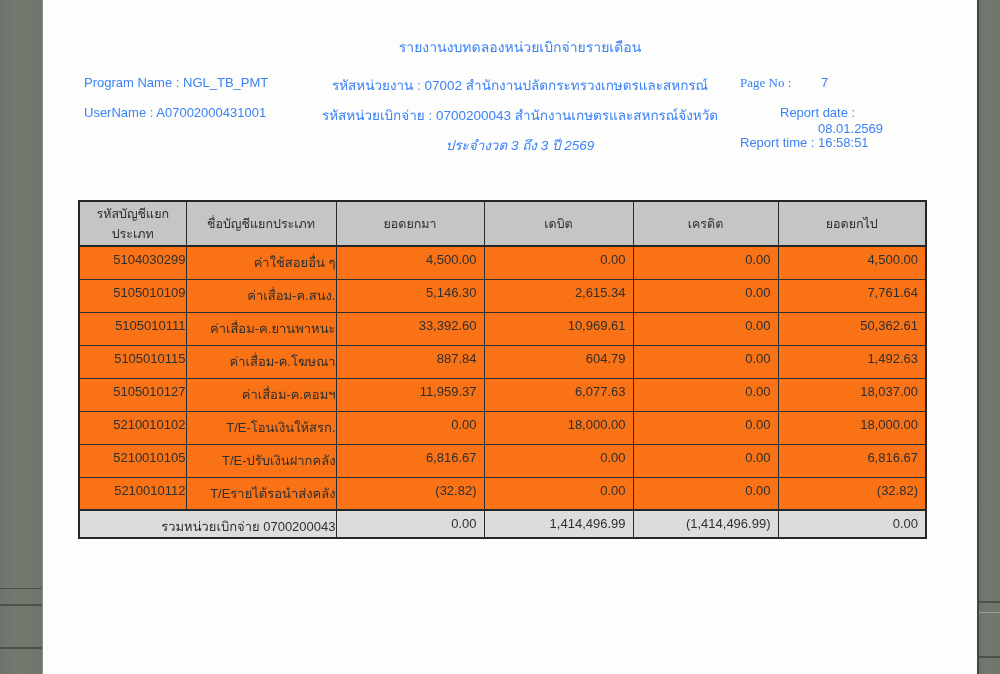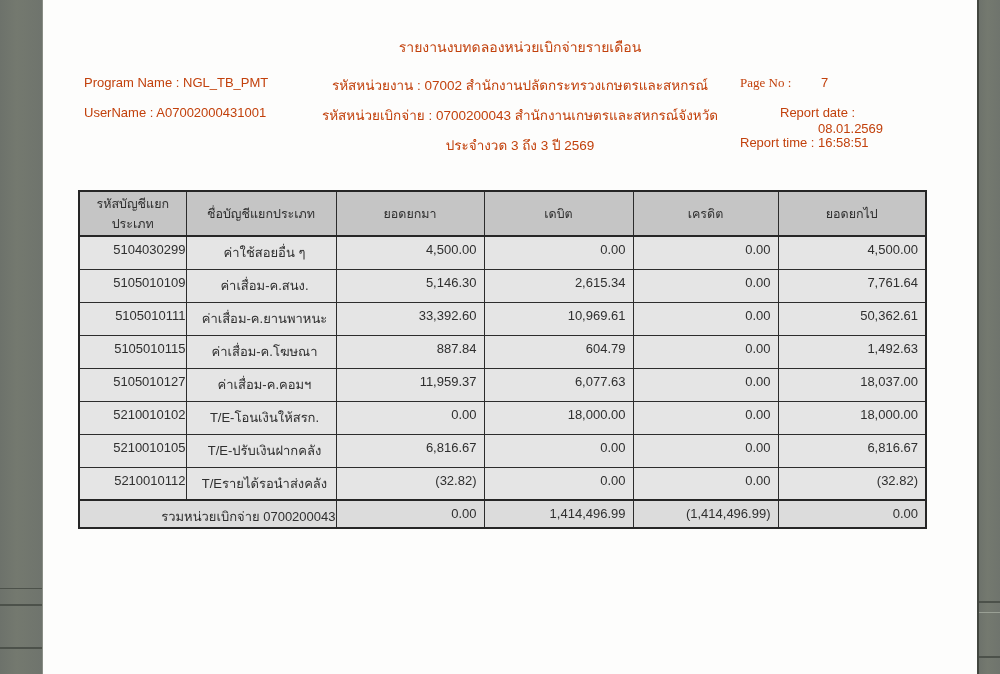--- a/index.html
+++ b/index.html
@@ -17,41 +17,41 @@
   .edge-strip {
     position: absolute; top: 0; height: 674px;
     background: linear-gradient(90deg, #6d726b, #74796f 40%, #6f746d);
   }
   .edge-left  { left: 0; width: 43px; border-right: 1px solid #8a8e86; }
   .edge-right { left: 977px; width: 23px; border-left: 2px solid #42463f; }
   .edge-line { position: absolute; left: 0; width: 100%; background: #4c514a; }
   .edge-line.light { background: #9aa095; }
 
   
-  .hdr { position: absolute; font-size: 13px; color: #c2410c; white-space: nowrap; }
+  .hdr { position: absolute; font-size: 13px; color: #3b82f6; white-space: nowrap; }
   .hdr-center { text-align: center; left: 270px; width: 500px; font-size: 13.5px; }
   .title { font-size: 14px; }
 
   
   table.report {
-    position: absolute; left: 78px; top: 190px;
+    position: absolute; left: 78px; top: 200px;
     width: 847px; border-collapse: collapse; table-layout: fixed;
     border: 2px solid #262626;
     font-size: 13px; color: #2f2f2f;
-    background: #e5e5e5;
+    background: #f97316;
   }
   table.report th, table.report td { border: 1px solid #2c2c2c; overflow: hidden; }
   table.report th {
     height: 45px; background: #c5c5c5; font-weight: normal;
     font-size: 12.5px; text-align: center; vertical-align: middle;
     border-bottom: 2px solid #262626; padding: 0 2px;
   }
   table.report td { height: 33px; vertical-align: top; padding-top: 5px; }
   td.c-code { text-align: right; padding-left: 7px; }
-  td.c-name { text-align: center; padding-left: 7px; margin-left: 31px; }
+  td.c-name { text-align: right; padding-left: 7px; margin-left: 31px; }
   td.c-num  { text-align: right; padding-right: 7px; }
   tr.total-row td {
     background: #dcdcdc; height: 24px;
     border-top: 2px solid #262626; border-bottom: 2px solid #262626;
   }
 </style>
 </head>
 <body>
 
 <div class="edge-strip edge-left">
@@ -76,21 +76,21 @@
 <div class="hdr" style="left:821px;top:75px;">7</div>
 
 <div class="hdr" style="left:84px;top:105px;">
   <span>UserName :</span>
   <span>A07002000431001</span>
 </div>
 <div class="hdr hdr-center" style="top:104px;">รหัสหน่วยเบิกจ่าย : 0700200043 สำนักงานเกษตรและสหกรณ์จังหวัด</div>
 <div class="hdr" style="left:780px;top:105px;">Report date :</div>
 <div class="hdr" style="left:818px;top:105px;margin-top:16px;">08.01.2569</div>
 
-<div class="hdr hdr-center" style="top:134px;">ประจำงวด 3 ถึง 3 ปี 2569</div>
+<div class="hdr hdr-center" style="top:134px;font-style:italic;">ประจำงวด 3 ถึง 3 ปี 2569</div>
 <div class="hdr" style="left:740px;top:135px;">Report time :</div>
 <div class="hdr" style="left:818px;top:135px;">16:58:51</div>
 
 <table class="report">
   <colgroup>
     <col style="width:107px">
       <col style="width:150px">
       <col style="width:148px">
     <col style="width:149px">
       <col style="width:145px">

